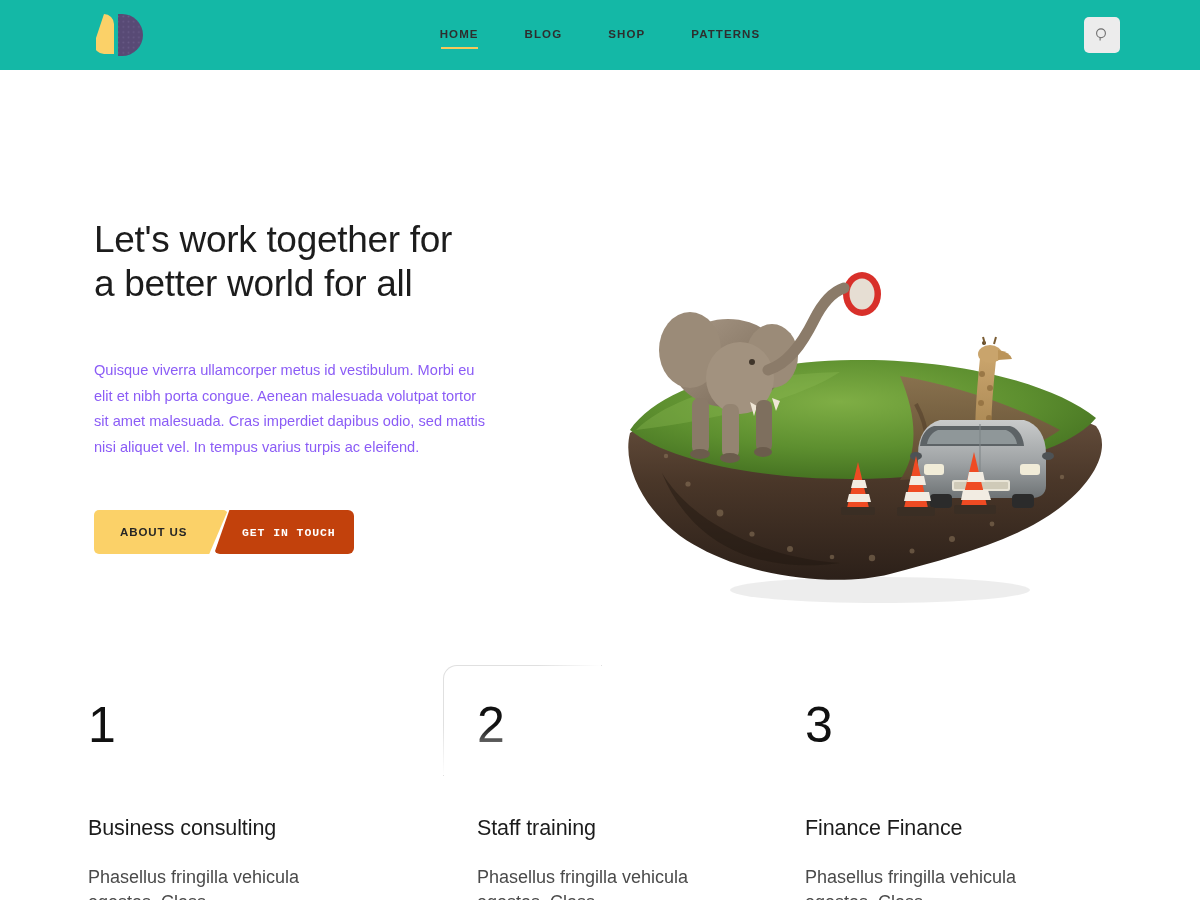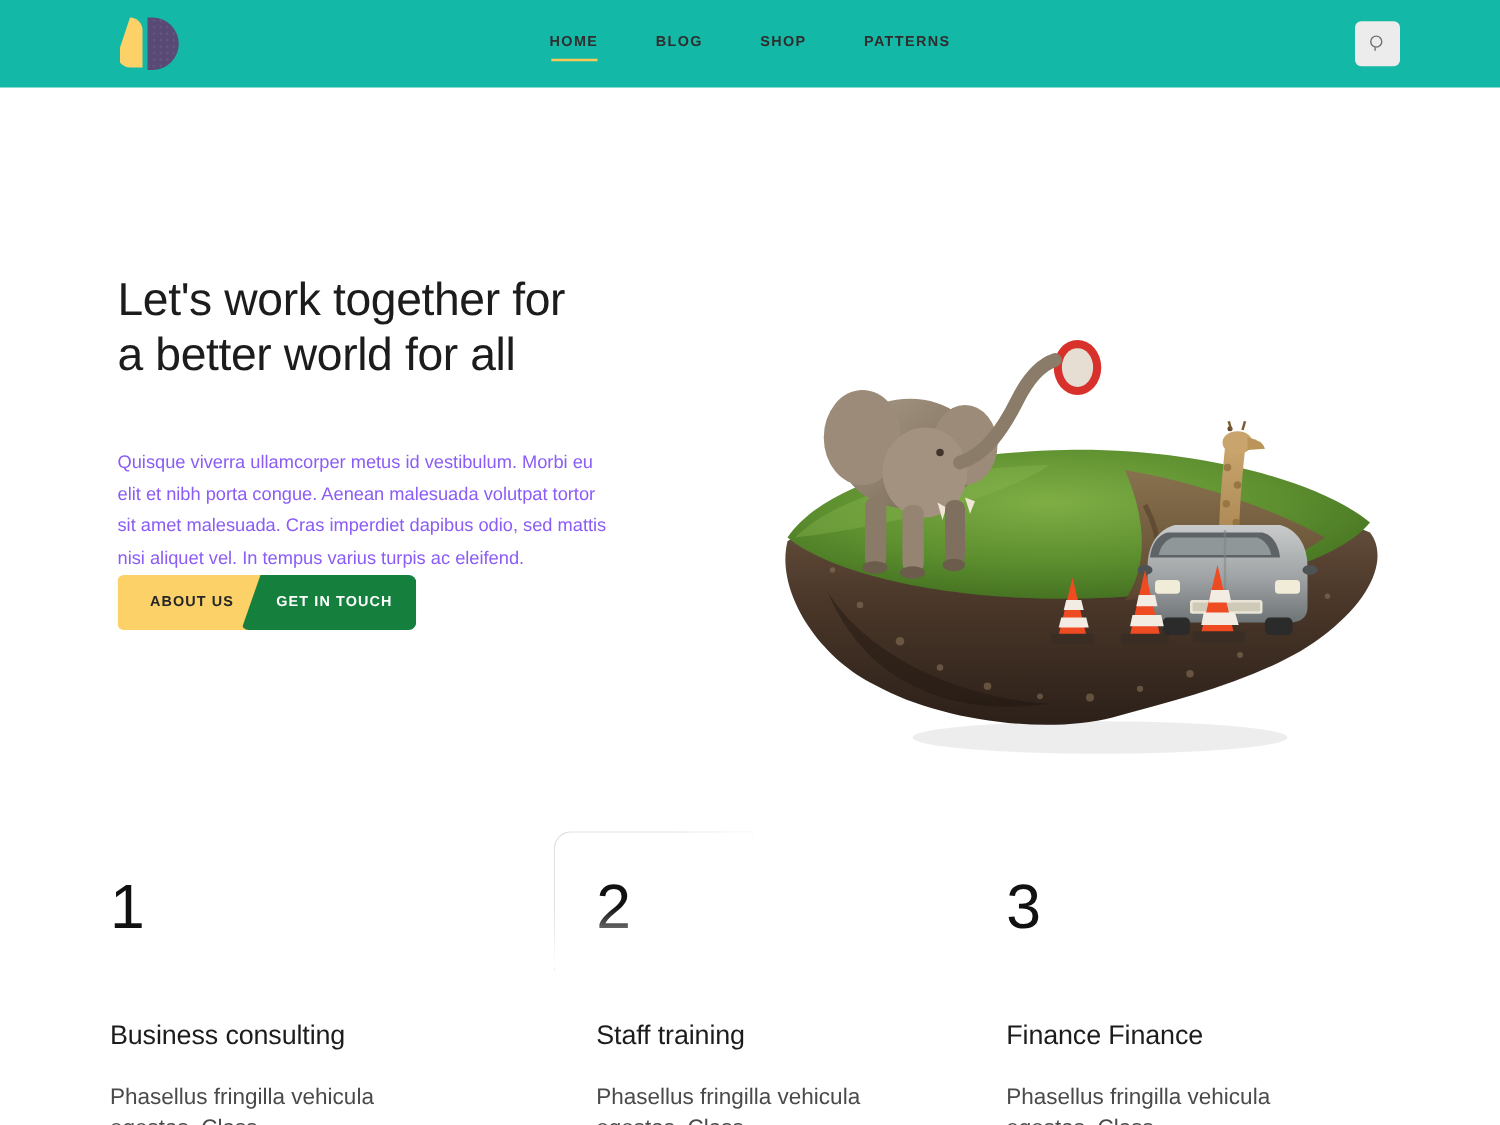--- a/index.html
+++ b/index.html
@@ -115,20 +115,21 @@
   .hero-text {
     margin-top: 52px;
     font-size: 14.6px;
     line-height: 25.5px;
     color: #8b5cf6;
     width: 392px;
   }
 
   .hero-actions {
     position: relative;
+    margin-top: 50px;
     height: 46px;
     width: 300px;
   }
 
   .btn {
     position: absolute;
     top: 0;
     height: 44px;
     border: none;
     cursor: pointer;
@@ -146,27 +147,28 @@
     left: 0;
     width: 134px;
     background: #fbd168;
     color: #262626;
     border-radius: 5px;
     clip-path: polygon(0 0, 100% 0, 86% 100%, 0 100%);
     padding-left: 26px;
   }
 
   .btn-touch {
-    left: 99px;
+    left: 120px;
     width: 140px;
-    background: #15803d;
+    background: #c2410c;
     color: #ffffff;
     border-radius: 6px;
     clip-path: polygon(11% 0, 100% 0, 100% 100%, 0 100%);
     padding-left: 28px;
+    font-family: Liberation Mono, monospace;
   }
 
   .hero-figure {
     position: absolute;
     left: 600px;
     top: 188px;
     width: 540px;
     height: 350px;
   }
   .hero-figure svg { display: block; }

